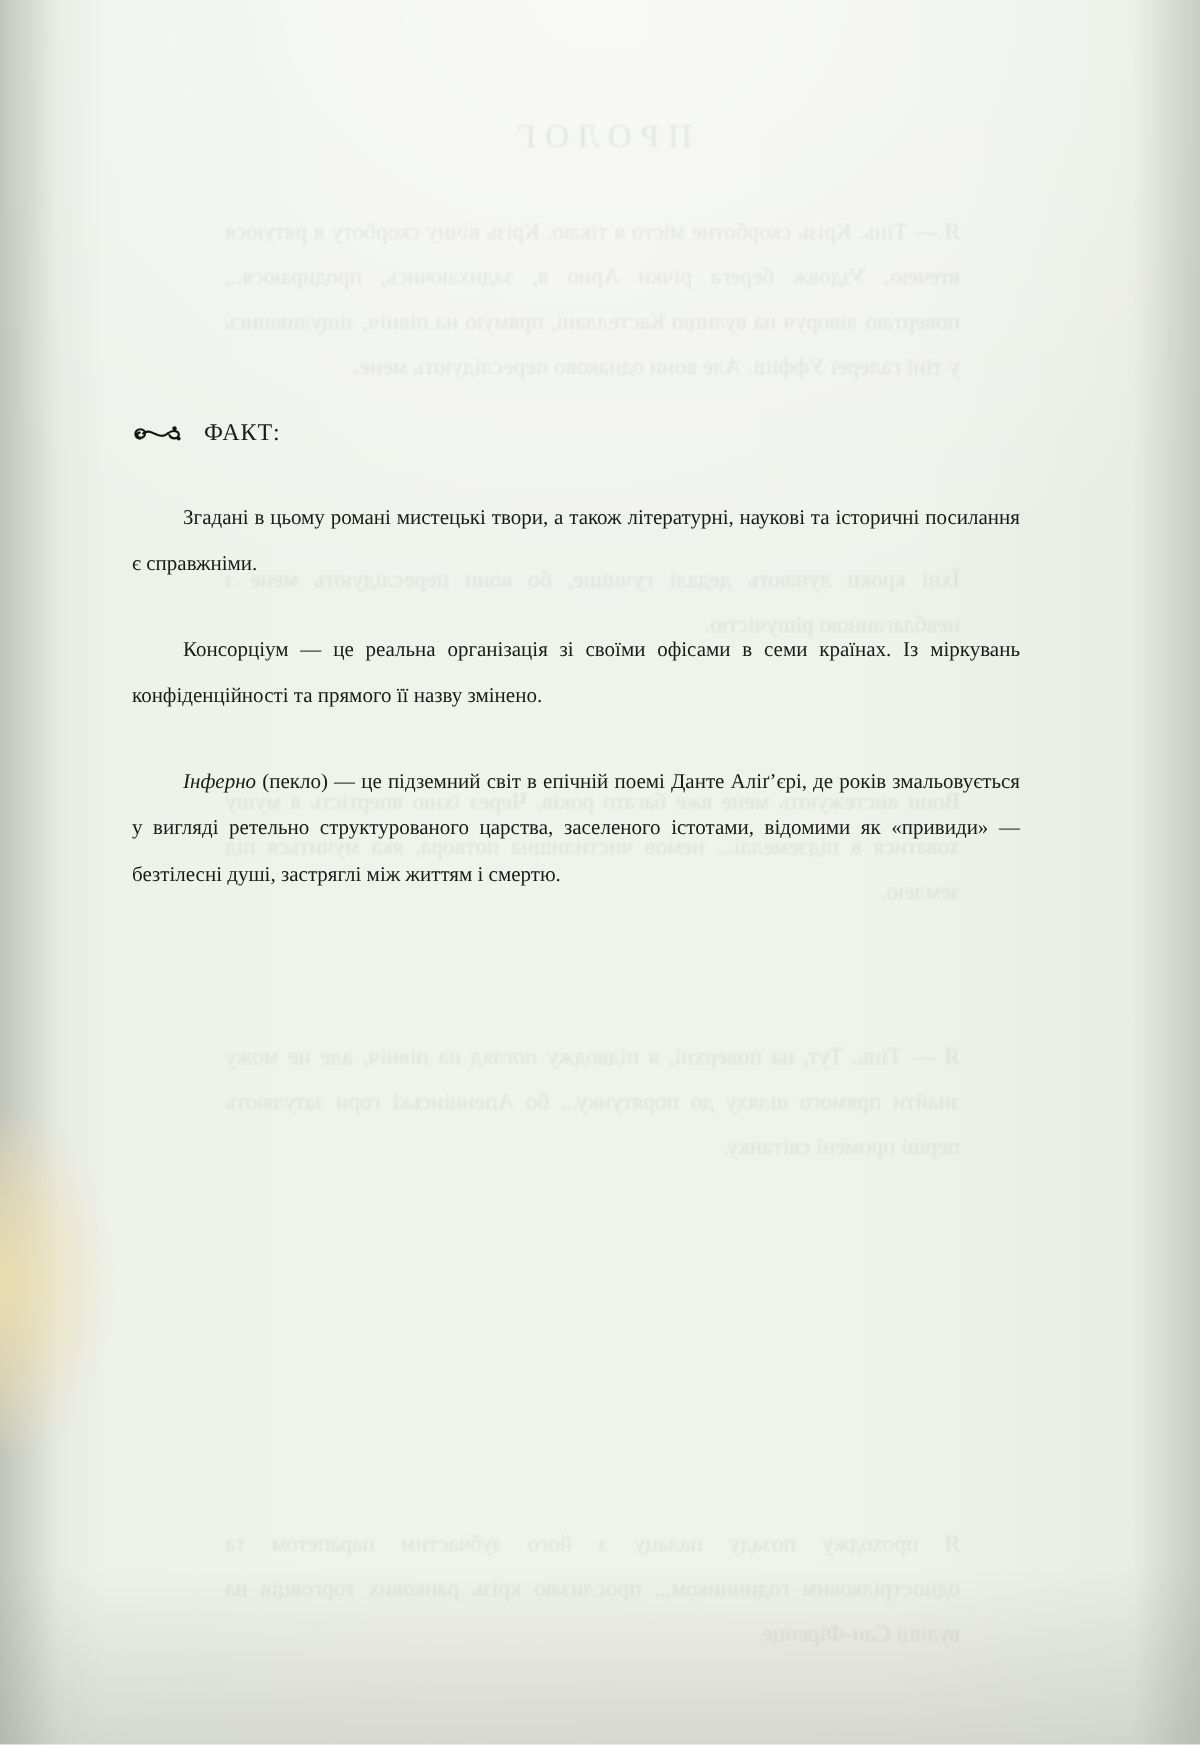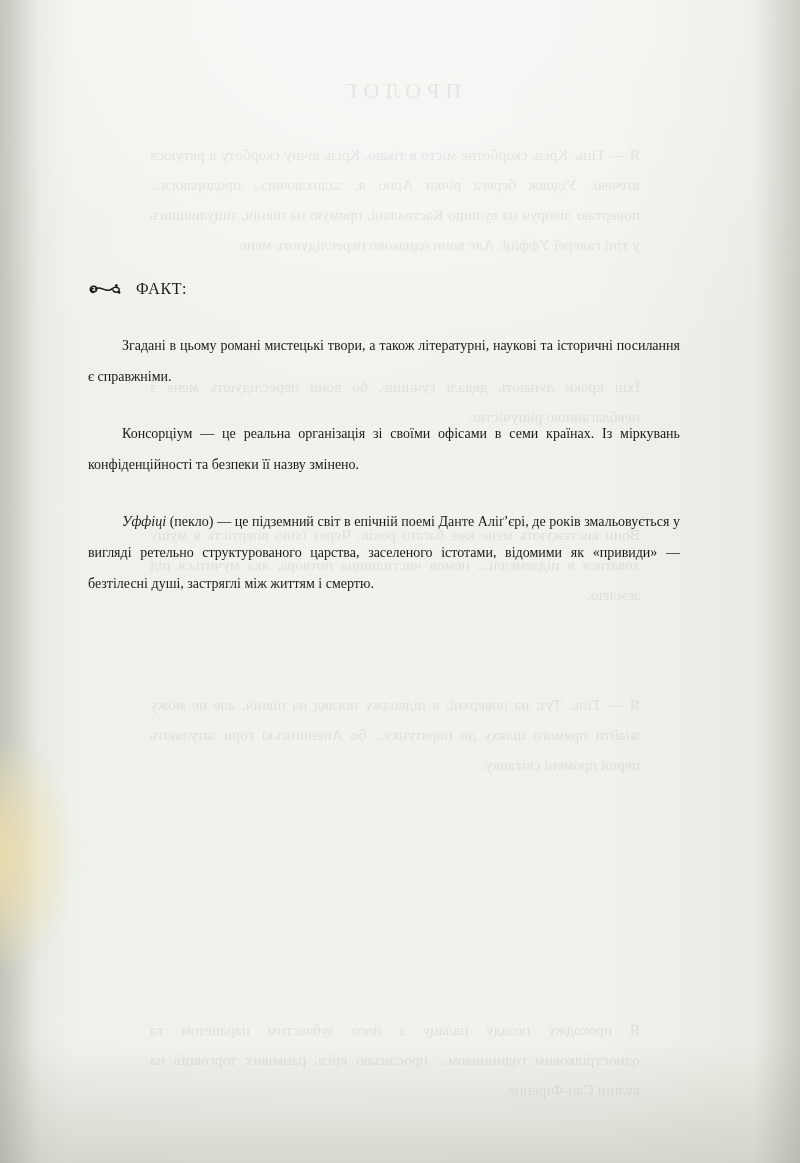--- a/index.html
+++ b/index.html
@@ -165,23 +165,23 @@
           </g>
           <circle cx="50" cy="11" r="2.6" fill="#15150f"></circle>
           <circle cx="55" cy="23" r="2.2" fill="#15150f"></circle>
         </svg>
       </span>
       <span class="fact-label">ФАКТ:</span>
     </div>
 
     <p class="para">Згадані в цьому романі мистецькі твори, а також літературні, наукові та історичні посилання є справжніми.</p>
 
-    <p class="para">Консорціум — це реальна організація зі своїми офісами в семи країнах. Із міркувань конфіденційності та безпеки її назву змінено.</p>
+    <p class="para">Консорціум — це реальна організація зі своїми офісами в семи країнах. Із міркувань конфіденційності та прямого її назву змінено.</p>
 
-    <p class="para"><em>Уффіці</em><span> (пекло) — це підземний світ в епічній поемі Данте Аліґ’єрі, де років змальовується у вигляді ретельно структурованого царства, заселеного істотами, відомими як «привиди» — безтілесні душі, застряглі між життям і смертю.</span></p>
+    <p class="para"><em>Інферно</em><span> (пекло) — це підземний світ в епічній поемі Данте Аліґ’єрі, де років змальовується у вигляді ретельно структурованого царства, заселеного істотами, відомими як «привиди» — безтілесні душі, застряглі між життям і смертю.</span></p>
 
   </div>
 
   <div class="gutter"></div>
   <div class="warm-blob"></div>
   <div class="edge-right"></div>
   <div class="bottom-shade"></div>
 </div>
 
 </body></html>

